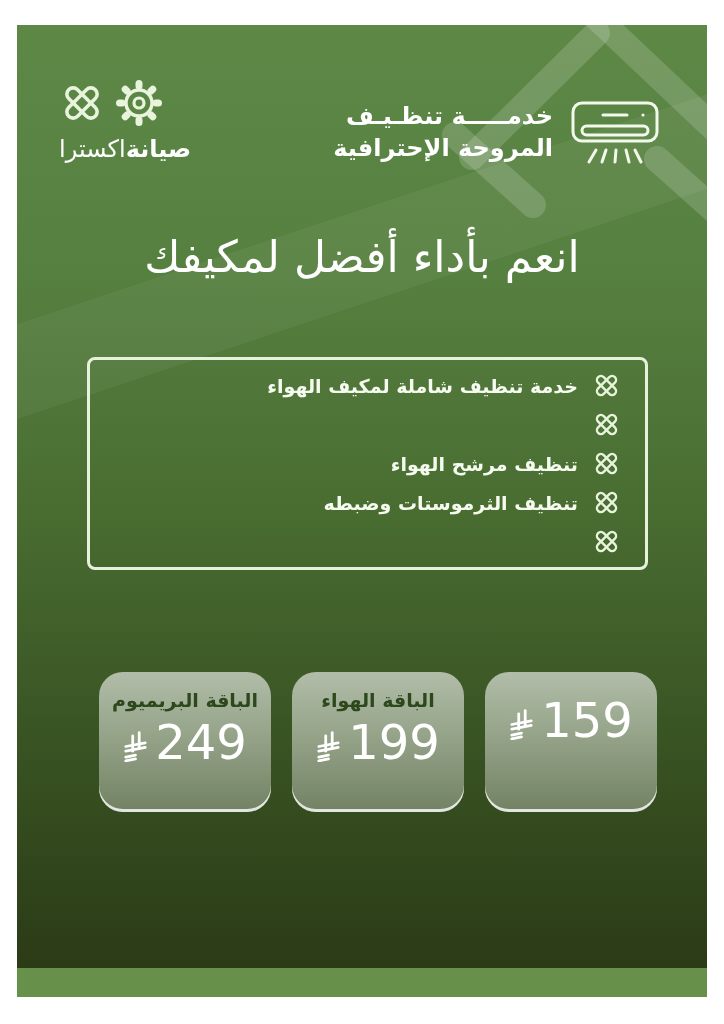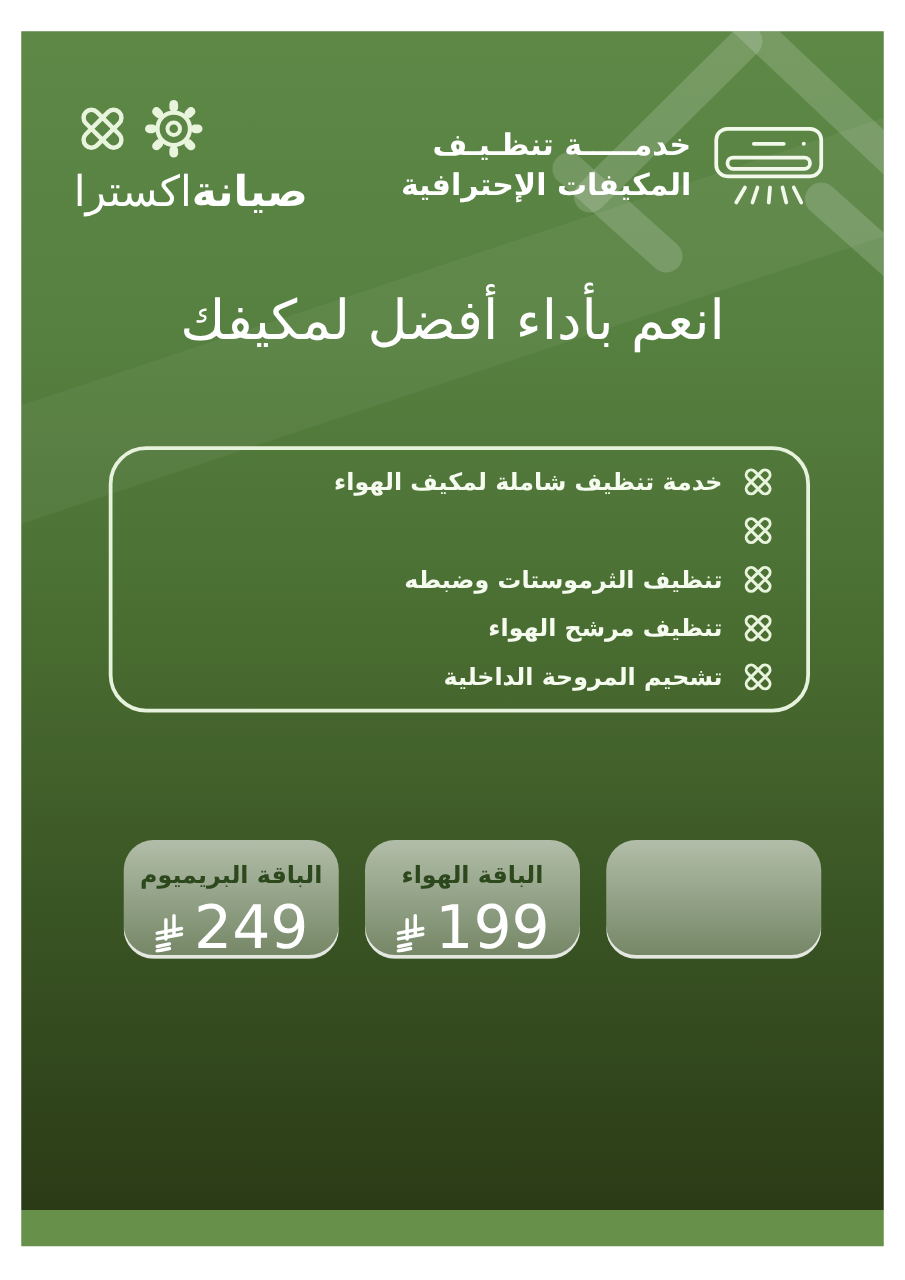--- a/index.html
+++ b/index.html
@@ -12,48 +12,48 @@
     background:linear-gradient(180deg,#5d8846 0%,#568040 26%,#4a6e32 50%,#3a5524 74%,#2b3b16 100%);
   }
   .footer-strip{position:absolute;left:17px;top:968px;width:690px;height:29px;background:#67914a;}
   .deco{position:absolute;left:0;top:0;width:690px;height:943px;pointer-events:none;}
 
   
   .logo{position:absolute;left:42px;top:52px;color:#e9f4dd;}
   .logo-icons{display:flex;align-items:center;gap:8px;}
   .logo-icons .xmark svg{width:46px;height:46px;display:block;}
   .logo-icons .gear svg{width:52px;height:52px;display:block;}
-  .logo-text{margin-top:7px;font-size:34px;color:#ffffff;direction:rtl;line-height:1.1;white-space:nowrap;}
+  .logo-text{margin-top:7px;font-size:24px;color:#ffffff;direction:rtl;line-height:1.1;white-space:nowrap;}
   .logo-text .bold{font-weight:bold;}
 
   
   .service-header{position:absolute;top:76px;right:48px;display:flex;direction:rtl;align-items:center;gap:18px;}
   .ac-icon svg{width:88px;height:64px;display:block;color:#f2f9ea;}
   .service-text{font-size:24px;font-weight:bold;color:#ffffff;text-align:right;line-height:1.32;white-space:nowrap;}
 
   
   .hero{
     position:absolute;top:206px;left:0;width:100%;margin:0;text-align:center;direction:rtl;
     font-size:44px;font-weight:normal;color:#ffffff;letter-spacing:0;
   }
 
   
   .features{
     position:absolute;left:70px;top:332px;width:561px;height:213px;box-sizing:border-box;
-    border:3px solid #e7f2dd;border-radius:30px;direction:rtl;
+    border:3px solid #e7f2dd;border-radius:8px;direction:rtl;
     display:flex;flex-direction:column;justify-content:center;gap:10px;padding:12px 24px;
   }
   .feature-row{display:flex;align-items:center;gap:14px;color:#e9f4dd;}
   .feature-row .fx svg{width:29px;height:29px;display:block;}
   .flabel{font-size:19px;font-weight:bold;color:#f6fbf0;white-space:nowrap;}
 
   
   .pricing{position:absolute;left:82px;top:647px;display:flex;gap:21px;}
   .card{
-    width:172px;height:95px;box-sizing:border-box;border-radius:24px;
+    width:172px;height:140px;box-sizing:border-box;border-radius:24px;
     background:linear-gradient(180deg,rgba(255,255,255,0.60) 0%,rgba(255,255,255,0.30) 100%);
     box-shadow:inset 0 -3px 0 rgba(255,255,255,0.8);
     display:flex;flex-direction:column;align-items:center;padding-top:17px;
   }
   .card-title{font-size:19px;font-weight:bold;color:#2c481c;direction:rtl;white-space:nowrap;}
   .price-row{display:flex;align-items:center;gap:7px;margin-top:7px;}
   .price{font-size:48px;font-weight:normal;color:#ffffff;line-height:1;}
   .sar{color:#ffffff;margin-top:8px;}
   .sar svg{width:25px;height:31px;display:block;}
 </style>
@@ -116,21 +116,21 @@
           <line x1="25" y1="49" x2="18" y2="61"></line>
           <line x1="35" y1="49" x2="31" y2="61"></line>
           <line x1="45" y1="49" x2="44" y2="61"></line>
           <line x1="55" y1="49" x2="58" y2="61"></line>
           <line x1="64" y1="49" x2="70" y2="61"></line>
         </g>
           </svg>
       </span>
       <div class="service-text">
         <div>خدمـــــة تنظـيـف</div>
-        <div>المكيفات الإحترافية</div>
+        <div>المروحة الإحترافية</div>
       </div>
     </div>
 
     <h1 class="hero">انعم بأداء أفضل لمكيفك</h1>
 
     <div class="features" id="features">
   <div class="feature-row">
     <span class="fx">
       <svg viewBox="0 0 44 44">
               <g fill="none" stroke="currentColor" stroke-width="3.6">
@@ -155,45 +155,44 @@
 
   <div class="feature-row">
     <span class="fx">
       <svg viewBox="0 0 44 44">
               <g fill="none" stroke="currentColor" stroke-width="3.6">
         <rect x="4" y="16" width="36" height="12" rx="6" transform="rotate(45 22 22)"></rect>
         <rect x="4" y="16" width="36" height="12" rx="6" transform="rotate(-45 22 22)"></rect>
       </g>
             </svg>
     </span>
+    <span class="flabel">تنظيف مرشح الهواء</span>
+  </div>
+
+  <div class="feature-row">
+    <span class="fx">
+      <svg viewBox="0 0 44 44">
+              <g fill="none" stroke="currentColor" stroke-width="3.6">
+        <rect x="4" y="16" width="36" height="12" rx="6" transform="rotate(45 22 22)"></rect>
+        <rect x="4" y="16" width="36" height="12" rx="6" transform="rotate(-45 22 22)"></rect>
+      </g>
+            </svg>
+    </span>
     <span class="flabel">تنظيف الثرموستات وضبطه</span>
   </div>
 
   <div class="feature-row">
     <span class="fx">
       <svg viewBox="0 0 44 44">
               <g fill="none" stroke="currentColor" stroke-width="3.6">
         <rect x="4" y="16" width="36" height="12" rx="6" transform="rotate(45 22 22)"></rect>
         <rect x="4" y="16" width="36" height="12" rx="6" transform="rotate(-45 22 22)"></rect>
       </g>
             </svg>
     </span>
-    <span class="flabel">تنظيف مرشح الهواء</span>
-  </div>
-
-  <div class="feature-row">
-    <span class="fx">
-      <svg viewBox="0 0 44 44">
-              <g fill="none" stroke="currentColor" stroke-width="3.6">
-        <rect x="4" y="16" width="36" height="12" rx="6" transform="rotate(45 22 22)"></rect>
-        <rect x="4" y="16" width="36" height="12" rx="6" transform="rotate(-45 22 22)"></rect>
-      </g>
-            </svg>
-    </span>
-    <span class="flabel">تشحيم المروحة الداخلية</span>
   </div>
 </div>
 
     <div class="pricing" id="pricing">
   <div class="card">
     <div class="card-title">الباقة البريميوم</div>
     <div class="price-row">
       <span class="sar">
         <svg viewBox="0 0 27 33">
                 <g fill="none" stroke="currentColor" stroke-width="3" stroke-linecap="round">
@@ -223,18 +222,33 @@
           <path d="M3 28 L13.5 25.8"></path>
           <path d="M3 32 L13.5 29.8"></path>
         </g>
               </svg>
       </span>
       <span class="price">199</span>
     </div>
   </div>
 
   <div class="card">
+    <div class="price-row">
+      <span class="sar">
+        <svg viewBox="0 0 27 33">
+                <g fill="none" stroke="currentColor" stroke-width="3" stroke-linecap="round">
+          <path d="M17.5 1.5 V18"></path>
+          <path d="M10.5 5 V21.5"></path>
+          <path d="M3 16.5 L24 12.5"></path>
+          <path d="M3 21.5 L24 17.5"></path>
+          <path d="M3 28 L13.5 25.8"></path>
+          <path d="M3 32 L13.5 29.8"></path>
+        </g>
+              </svg>
+      </span>
+      <span class="price">159</span>
+    </div>
   </div>
 </div>
   </div>
 
   <div class="footer-strip"></div>
 </div>
 
 </body></html>

